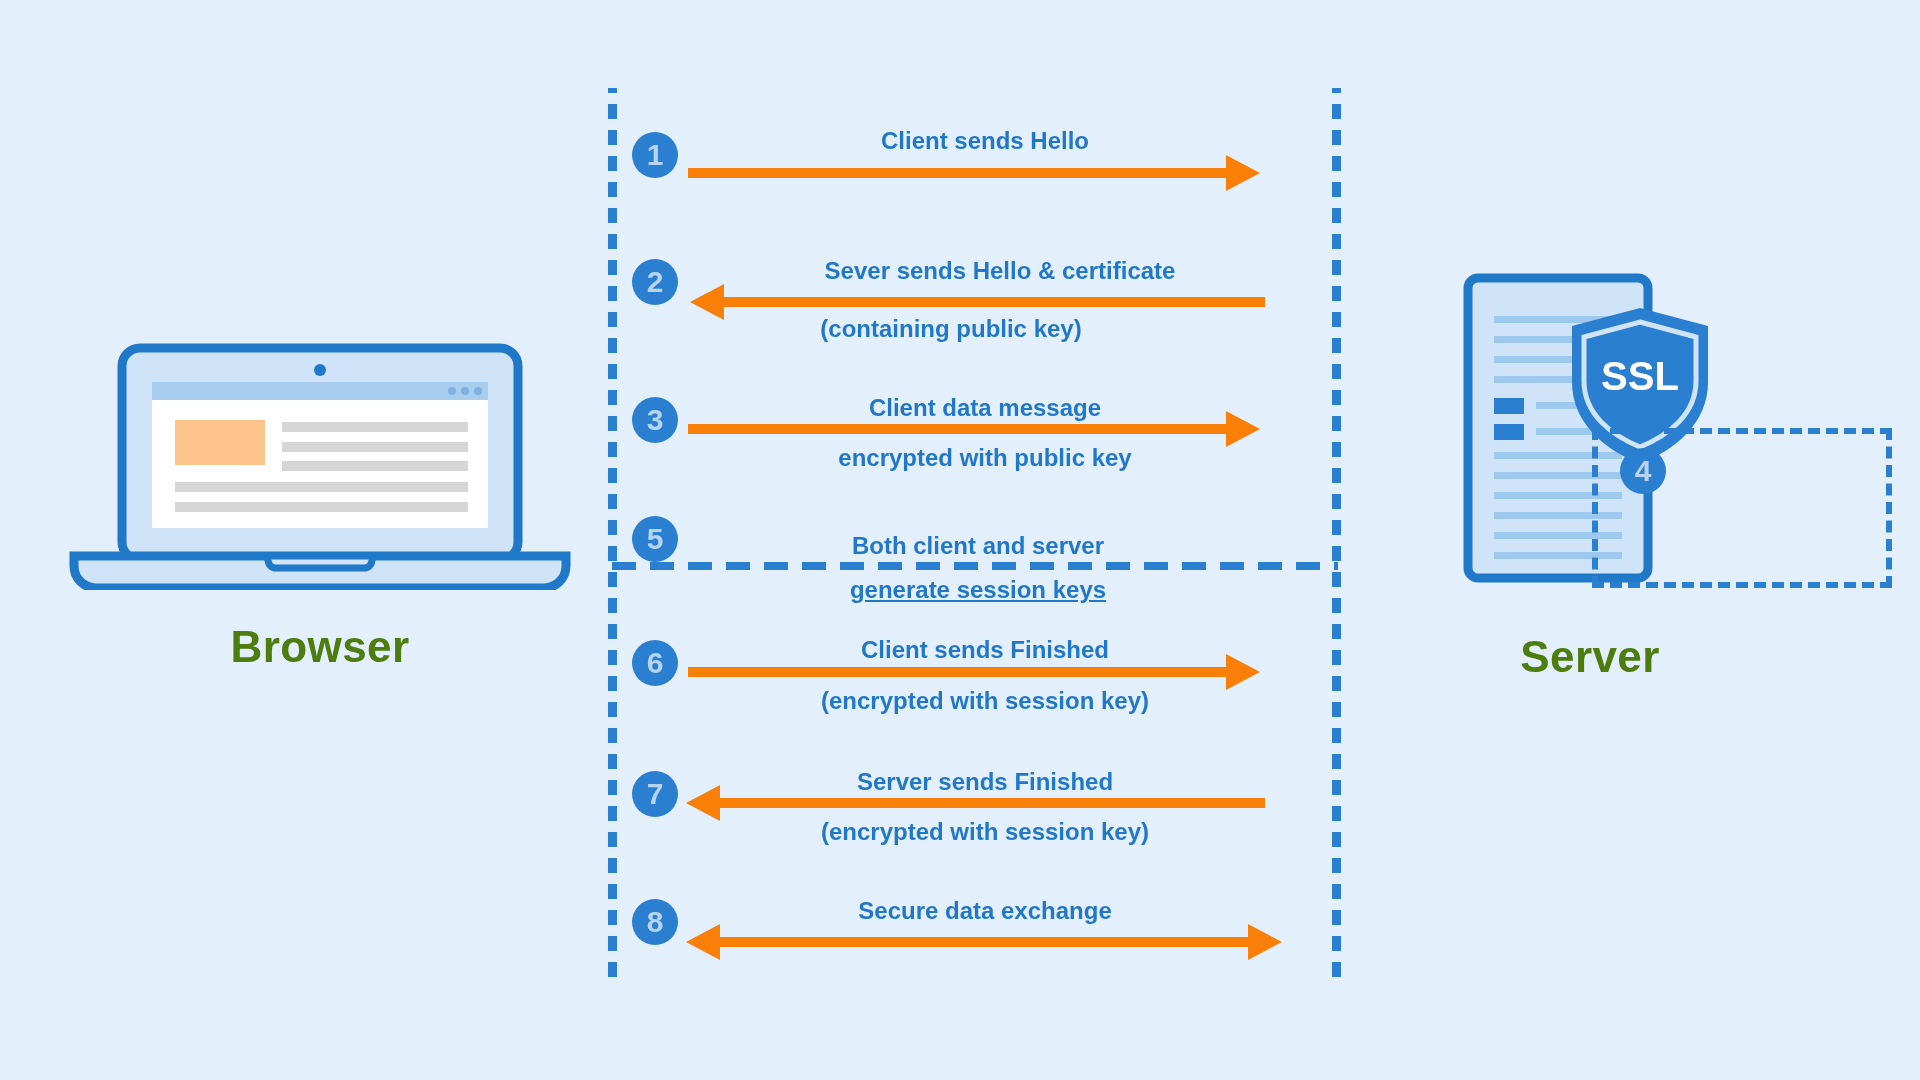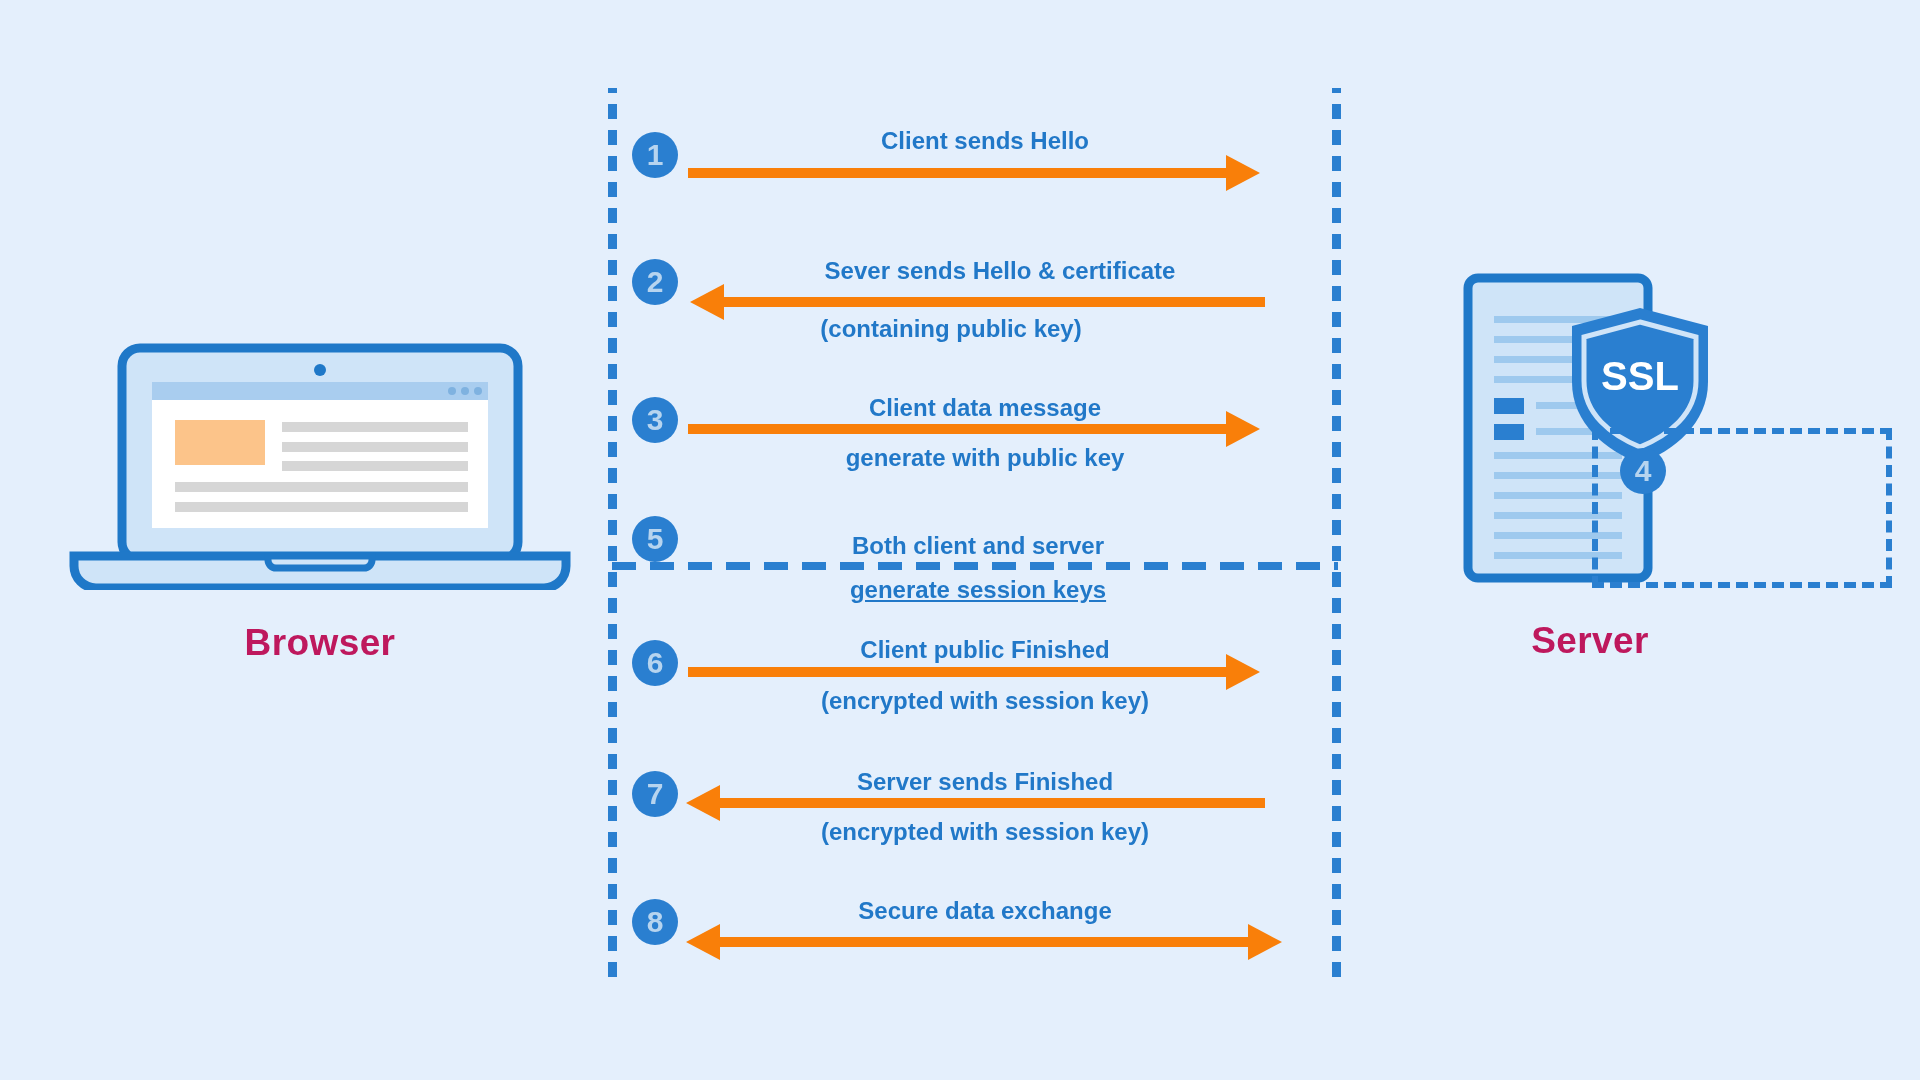--- a/index.html
+++ b/index.html
@@ -7,31 +7,31 @@
     width:1920px;height:1080px;
     background:#e4effc;
     font-family:"Liberation Sans", sans-serif;
     overflow:hidden;
   }
   #stage{position:relative;width:1920px;height:1080px;}
 
   
   .endpoint{position:absolute;text-align:center;}
   .endpoint-label{
-    font-size:37px;font-weight:bold;color:#be185d;
+    font-size:44px;font-weight:bold;color:#4d7c0f;
     letter-spacing:.4px;
   }
 
   #browser-col{left:20px;top:340px;width:600px;}
   #browser-icon{width:520px;height:250px;margin:0 auto;display:block;}
   #browser-col .endpoint-label{margin-top:32px;}
 
   #server-col{left:1380px;top:270px;width:420px;}
   #server-icon{width:260px;height:330px;margin:0 auto;display:block;}
-  #server-col .endpoint-label{margin-top:20px;}
+  #server-col .endpoint-label{margin-top:32px;}
 
   
   .lifeline{
     position:absolute;width:9px;top:88px;height:890px;
     background-image:linear-gradient(#2a7fd0 58%, rgba(0,0,0,0) 0%);
     background-position:left;
     background-size:9px 26px;
     background-repeat:repeat-y;
   }
   #lifeline-client{left:608px;}
@@ -192,33 +192,33 @@
     <div class="caption below" style="left:951px;top:315px;">(containing public key)</div>
   </div>
 
   <div class="step">
     <div class="badge" style="left:632px;top:397px;">3</div>
     <div class="caption above" style="left:985px;top:422px;">Client data message</div>
     <div class="arrow has-right" style="left:688px;top:424px;width:570px;">
       <div class="shaft"></div>
       <div class="head right"></div>
     </div>
-    <div class="caption below" style="left:985px;top:444px;">generate with public key</div>
+    <div class="caption below" style="left:985px;top:444px;">encrypted with public key</div>
   </div>
 
   <div class="step">
     <div class="badge" style="left:632px;top:516px;">5</div>
     <div class="caption above" style="left:978px;top:560px;">Both client and server</div>
     <div id="sep-5"></div>
     <div class="caption below" style="left:978px;top:576px;text-decoration:underline;">generate session keys</div>
   </div>
 
   <div class="step">
     <div class="badge" style="left:632px;top:640px;">6</div>
-    <div class="caption above" style="left:985px;top:664px;">Client public Finished</div>
+    <div class="caption above" style="left:985px;top:664px;">Client sends Finished</div>
     <div class="arrow has-right" style="left:688px;top:667px;width:570px;">
       <div class="shaft"></div>
       <div class="head right"></div>
     </div>
     <div class="caption below" style="left:985px;top:687px;">(encrypted with session key)</div>
   </div>
 
   <div class="step">
     <div class="badge" style="left:632px;top:771px;">7</div>
     <div class="caption above" style="left:985px;top:796px;">Server sends Finished</div>

